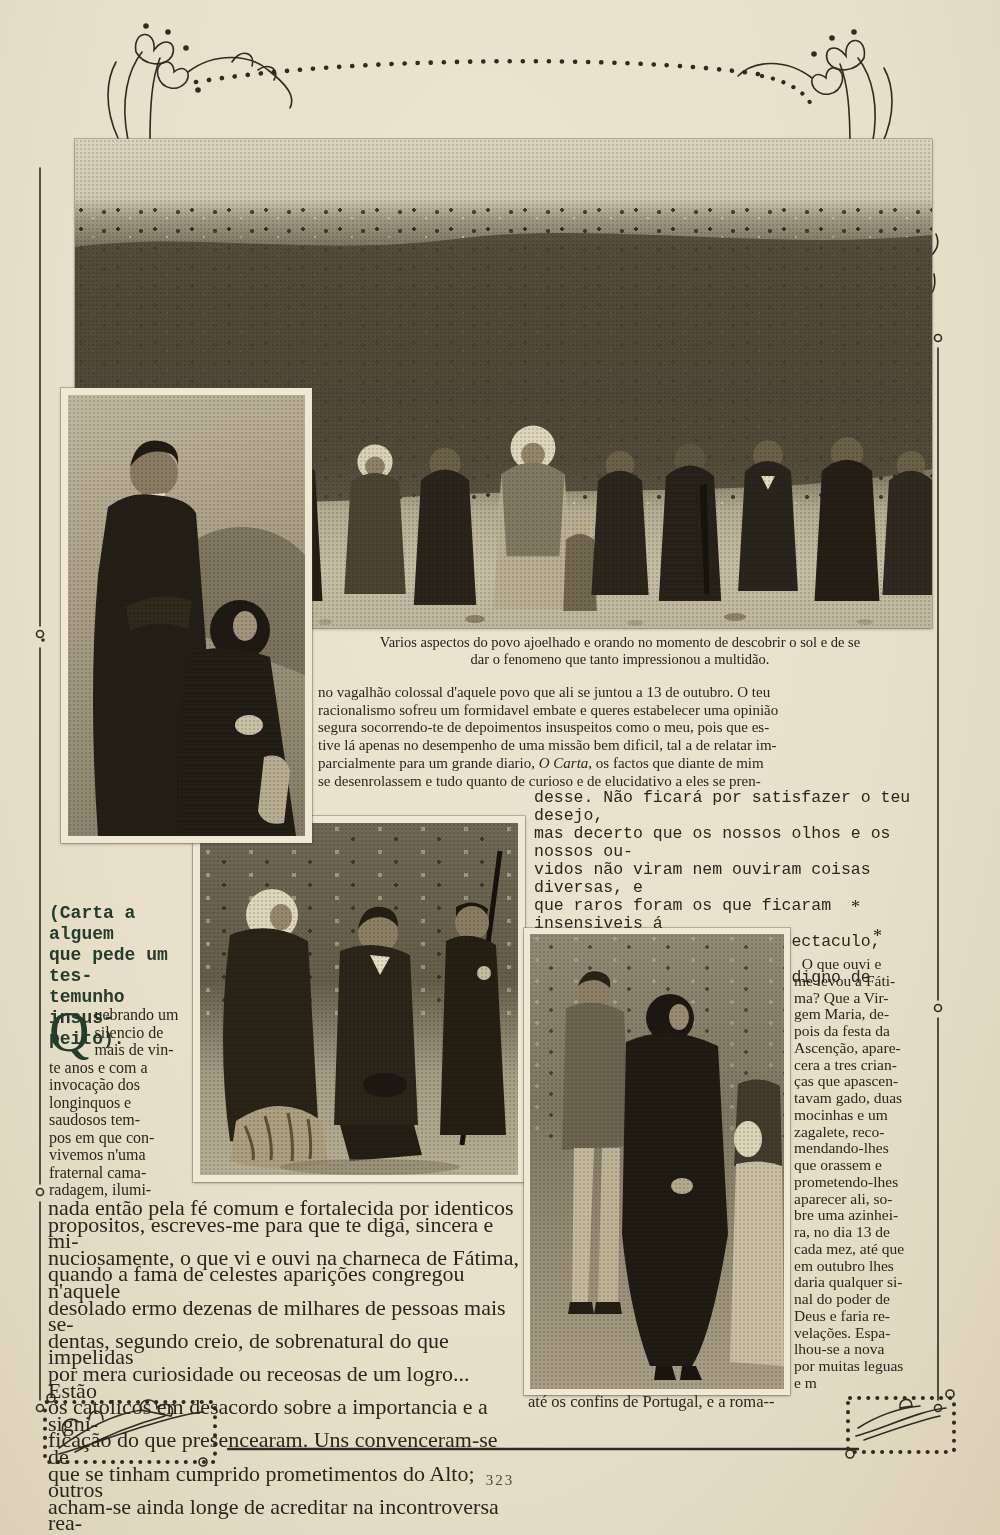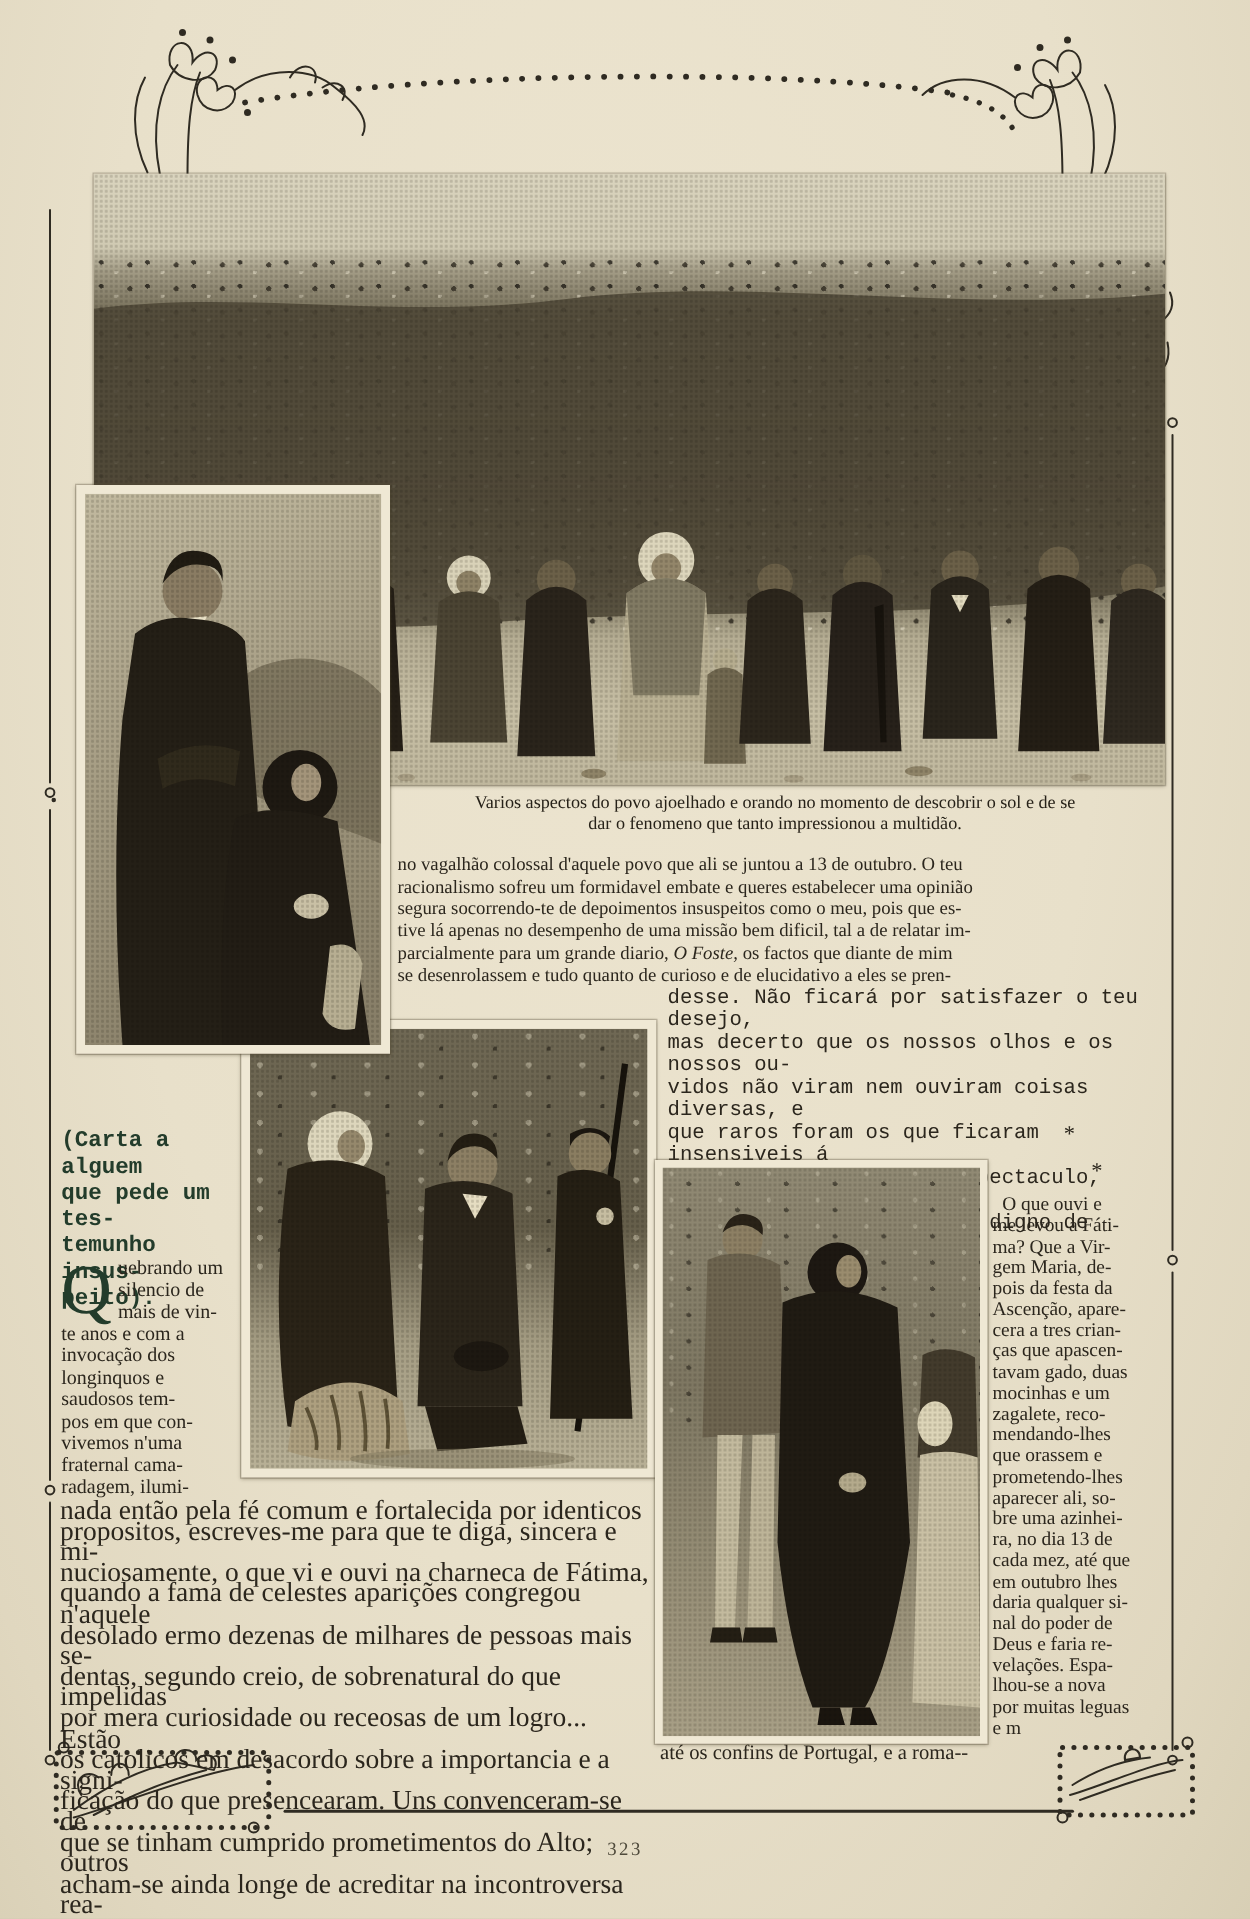--- a/index.html
+++ b/index.html
@@ -237,21 +237,21 @@
     </div>
   </div>
 
   <div class="txt caption">Varios aspectos do povo ajoelhado e orando no momento de descobrir o sol e de se
 dar o fenomeno que tanto impressionou a multidão.</div>
 
   <div class="txt p1"><span>no vagalhão colossal d'aquele povo que ali se juntou a 13 de outubro. O teu
 racionalismo sofreu um formidavel embate e queres estabelecer uma opinião
 segura socorrendo-te de depoimentos insuspeitos como o meu, pois que es-
 tive lá apenas no desempenho de uma missão bem dificil, tal a de relatar im-
-parcialmente para um grande diario, </span><i>O Foste,</i><span> os factos que diante de mim
+parcialmente para um grande diario, </span><i>O Carta,</i><span> os factos que diante de mim
 se desenrolassem e tudo quanto de curioso e de elucidativo a eles se pren-</span></div>
 
   <div class="txt p2">desse. Não ficará por satisfazer o teu desejo,
 mas decerto que os nossos olhos e os nossos ou-
 vidos não viram nem ouviram coisas diversas, e
 que raros foram os que ficaram insensiveis á
 grandeza de semelhante espectaculo, unico en-
 tre nós e de todo o ponto digno de meditação
 e de estudo ..</div>
 

